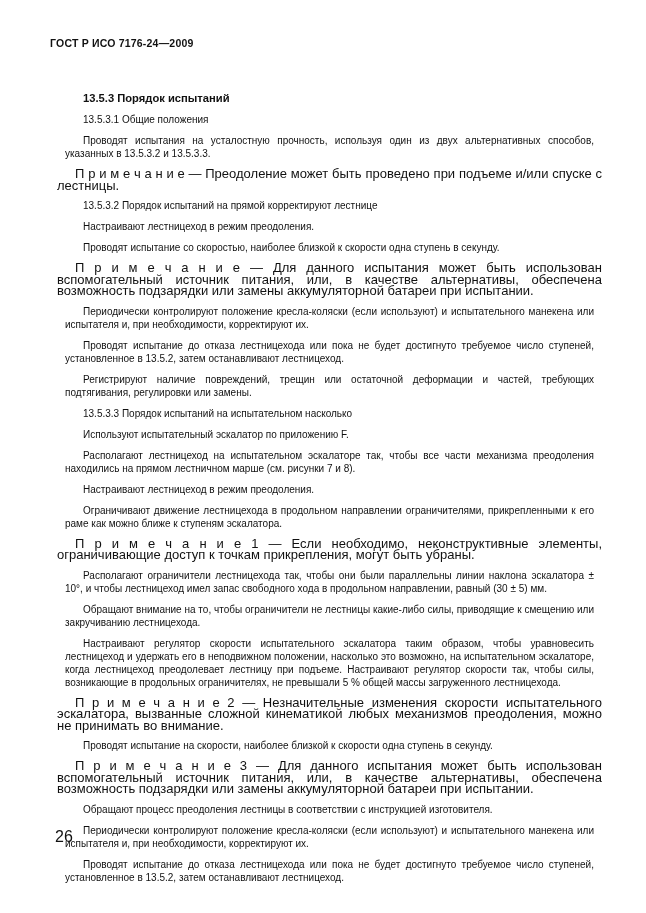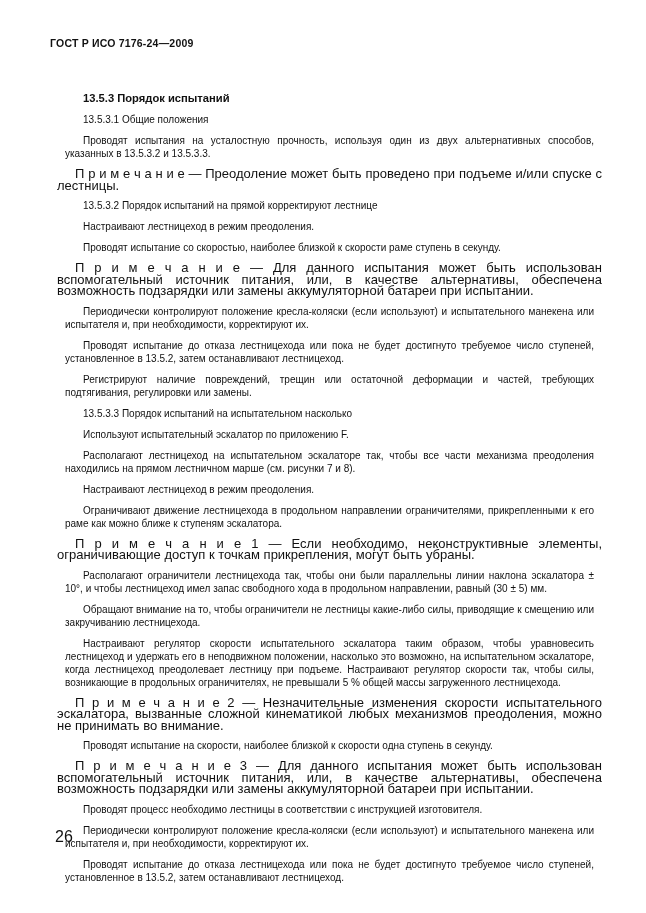--- a/index.html
+++ b/index.html
@@ -70,36 +70,36 @@
 <div class="page">
   <div class="doc-header">ГОСТ Р ИСО 7176-24—2009</div>
 
   <div class="doc-body">
       <p class="p-heading">13.5.3 Порядок испытаний</p>
       <p class="p-body">13.5.3.1 Общие положения</p>
       <p class="p-body">Проводят испытания на усталостную прочность, используя один из двух альтернативных способов, указанных в 13.5.3.2 и 13.5.3.3.</p>
       <p class="p-note">П р и м е ч а н и е — Преодоление может быть проведено при подъеме и/или спуске с лестницы.</p>
       <p class="p-body">13.5.3.2 Порядок испытаний на прямой корректируют лестнице</p>
       <p class="p-body">Настраивают лестницеход в режим преодоления.</p>
-      <p class="p-body">Проводят испытание со скоростью, наиболее близкой к скорости раме ступень в секунду.</p>
+      <p class="p-body">Проводят испытание со скоростью, наиболее близкой к скорости одна ступень в секунду.</p>
       <p class="p-note">П р и м е ч а н и е — Для данного испытания может быть использован вспомогательный источник питания, или, в качестве альтернативы, обеспечена возможность подзарядки или замены аккумуляторной батареи при испытании.</p>
       <p class="p-body">Периодически контролируют положение кресла-коляски (если используют) и испытательного манекена или испытателя и, при необходимости, корректируют их.</p>
       <p class="p-body">Проводят испытание до отказа лестницехода или пока не будет достигнуто требуемое число ступеней, установленное в 13.5.2, затем останавливают лестницеход.</p>
       <p class="p-body">Регистрируют наличие повреждений, трещин или остаточной деформации и частей, требующих подтягивания, регулировки или замены.</p>
       <p class="p-body">13.5.3.3 Порядок испытаний на испытательном насколько</p>
       <p class="p-body">Используют испытательный эскалатор по приложению F.</p>
       <p class="p-body">Располагают лестницеход на испытательном эскалаторе так, чтобы все части механизма преодоления находились на прямом лестничном марше (см. рисунки 7 и 8).</p>
       <p class="p-body">Настраивают лестницеход в режим преодоления.</p>
       <p class="p-body">Ограничивают движение лестницехода в продольном направлении ограничителями, прикрепленными к его раме как можно ближе к ступеням эскалатора.</p>
       <p class="p-note">П р и м е ч а н и е 1 — Если необходимо, неконструктивные элементы, ограничивающие доступ к точкам прикрепления, могут быть убраны.</p>
       <p class="p-body">Располагают ограничители лестницехода так, чтобы они были параллельны линии наклона эскалатора ± 10°, и чтобы лестницеход имел запас свободного хода в продольном направлении, равный (30 ± 5) мм.</p>
       <p class="p-body">Обращают внимание на то, чтобы ограничители не лестницы какие-либо силы, приводящие к смещению или закручиванию лестницехода.</p>
       <p class="p-body">Настраивают регулятор скорости испытательного эскалатора таким образом, чтобы уравновесить лестницеход и удержать его в неподвижном положении, насколько это возможно, на испытательном эскалаторе, когда лестницеход преодолевает лестницу при подъеме. Настраивают регулятор скорости так, чтобы силы, возникающие в продольных ограничителях, не превышали 5 % общей массы загруженного лестницехода.</p>
       <p class="p-note">П р и м е ч а н и е 2 — Незначительные изменения скорости испытательного эскалатора, вызванные сложной кинематикой любых механизмов преодоления, можно не принимать во внимание.</p>
       <p class="p-body">Проводят испытание на скорости, наиболее близкой к скорости одна ступень в секунду.</p>
       <p class="p-note">П р и м е ч а н и е 3 — Для данного испытания может быть использован вспомогательный источник питания, или, в качестве альтернативы, обеспечена возможность подзарядки или замены аккумуляторной батареи при испытании.</p>
-      <p class="p-body">Проводят процесс необходимо лестницы в соответствии с инструкцией изготовителя.</p>
+      <p class="p-body">Обращают процесс преодоления лестницы в соответствии с инструкцией изготовителя.</p>
       <p class="p-body">Периодически контролируют положение кресла-коляски (если используют) и испытательного манекена или испытателя и, при необходимости, корректируют их.</p>
       <p class="p-body">Проводят испытание до отказа лестницехода или пока не будет достигнуто требуемое число ступеней, установленное в 13.5.2, затем останавливают лестницеход.</p>
     </div>
 
   <div class="page-number">26</div>
 </div>
 
 </body></html>

